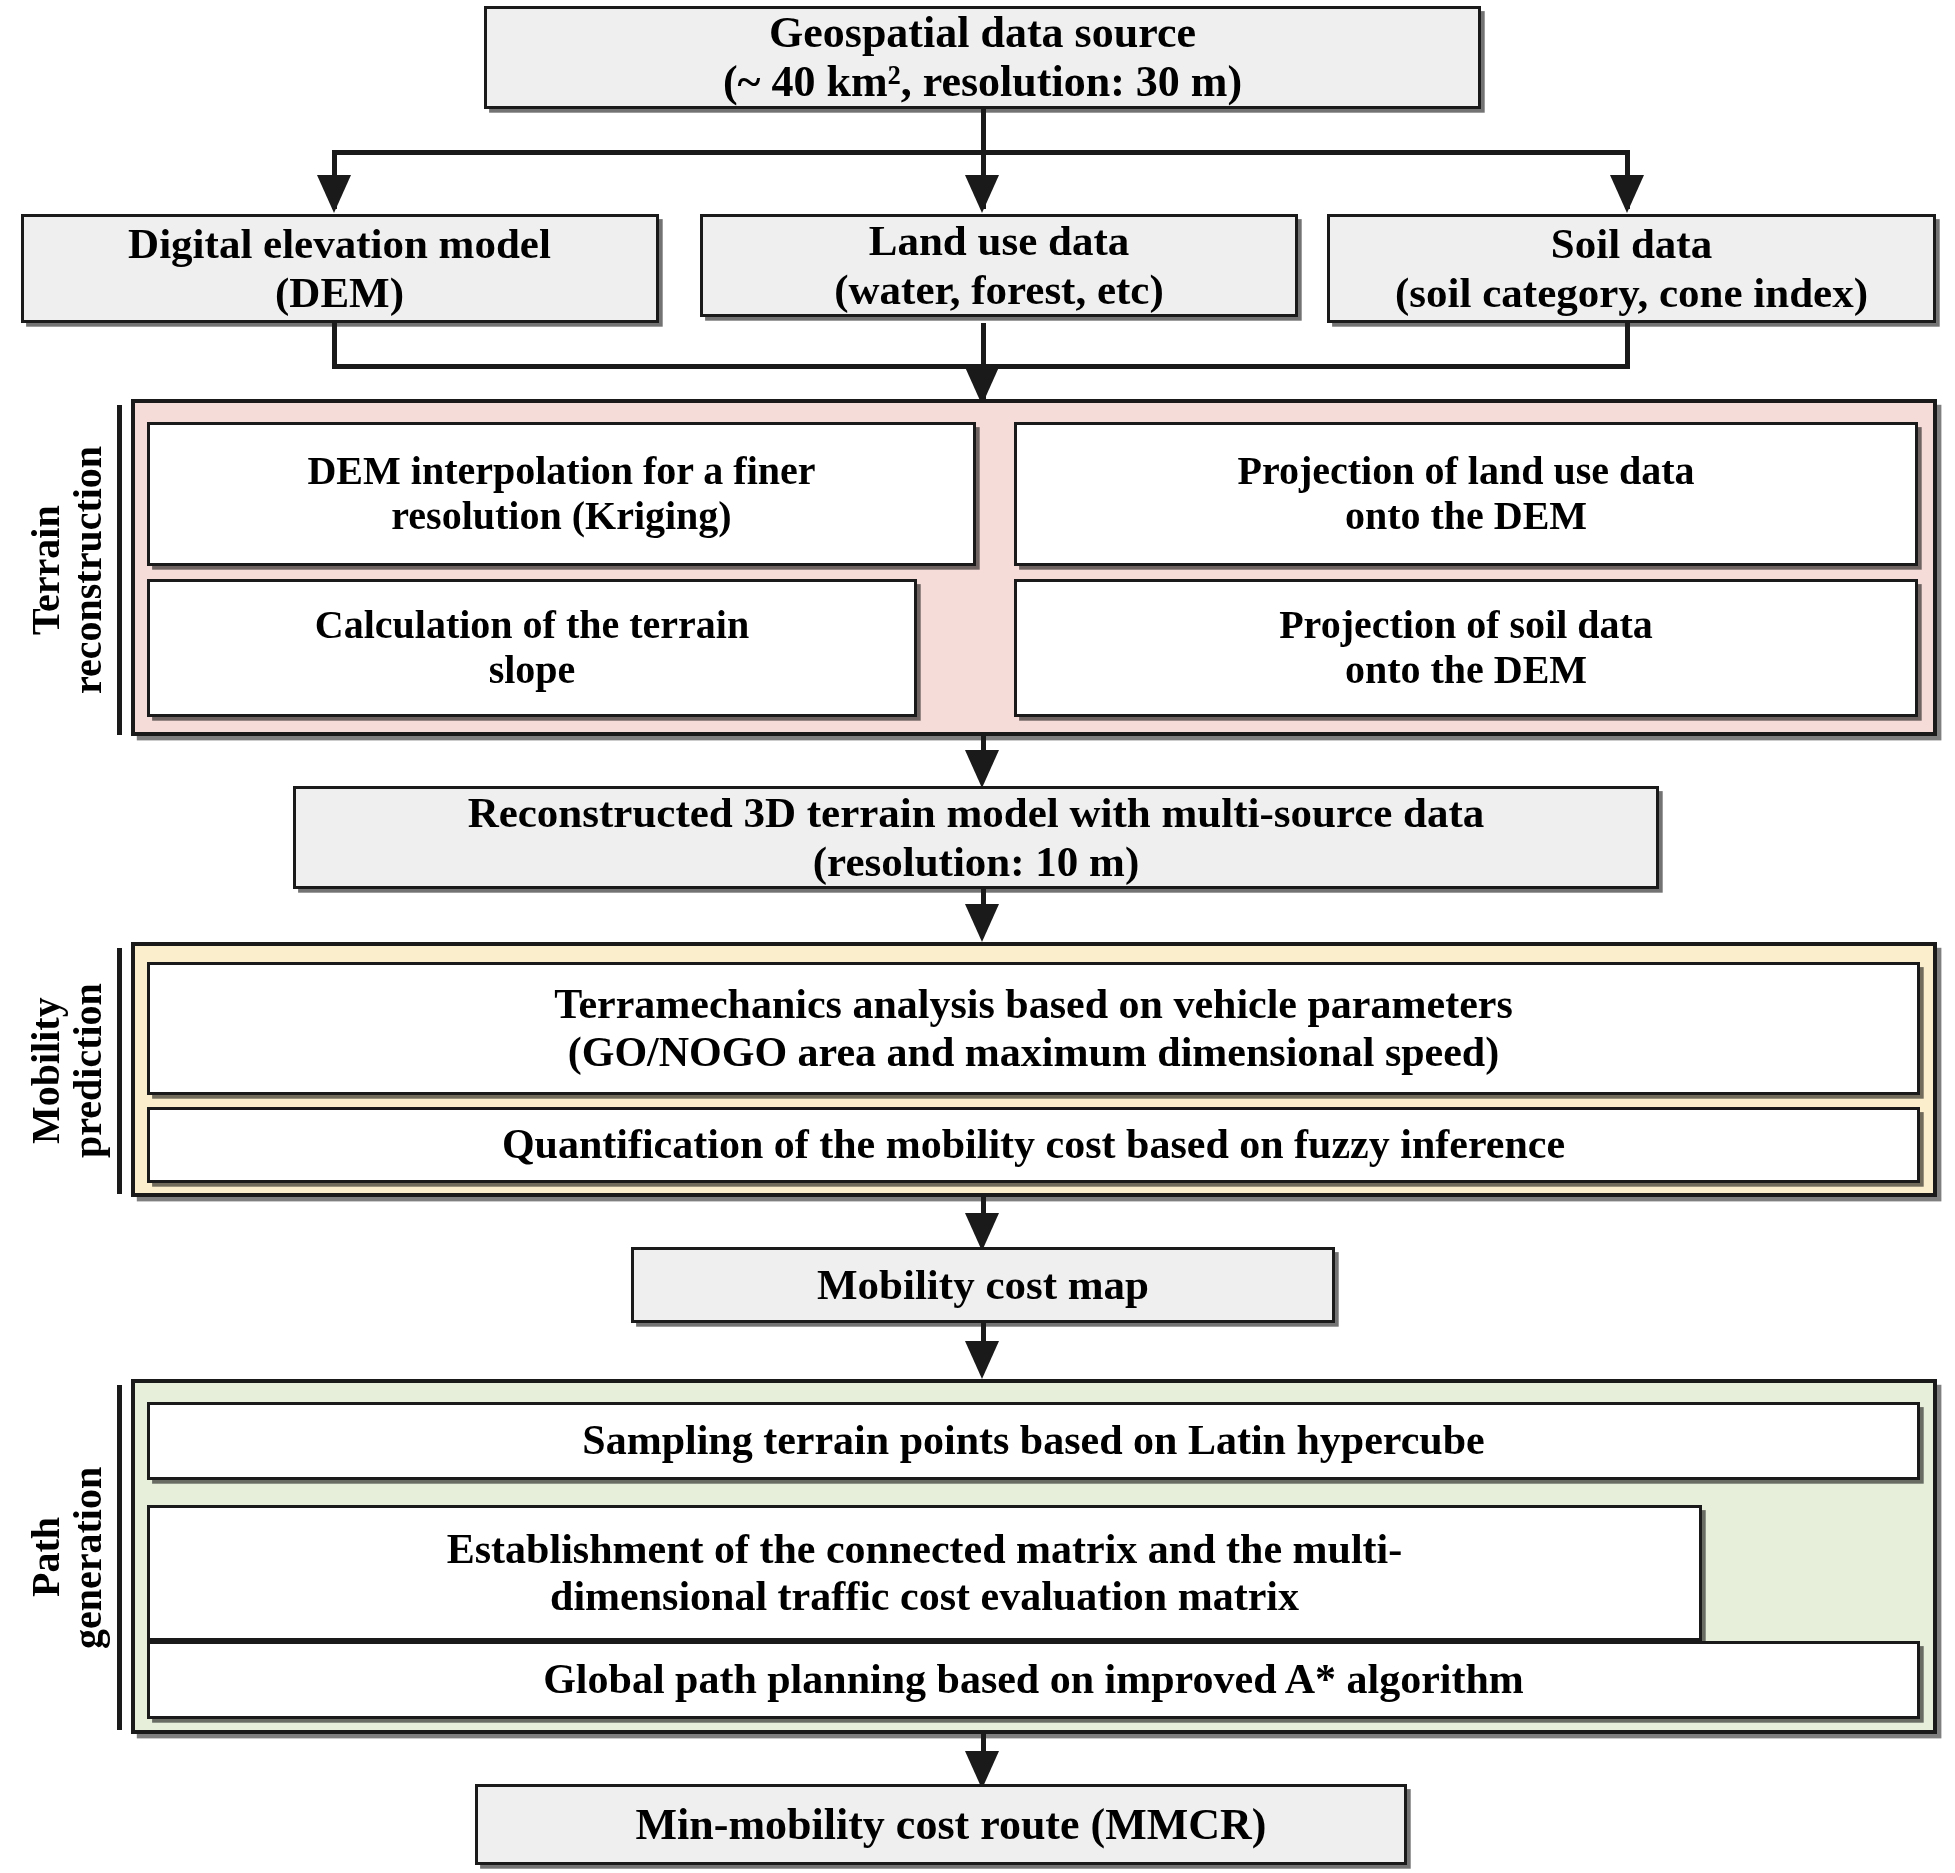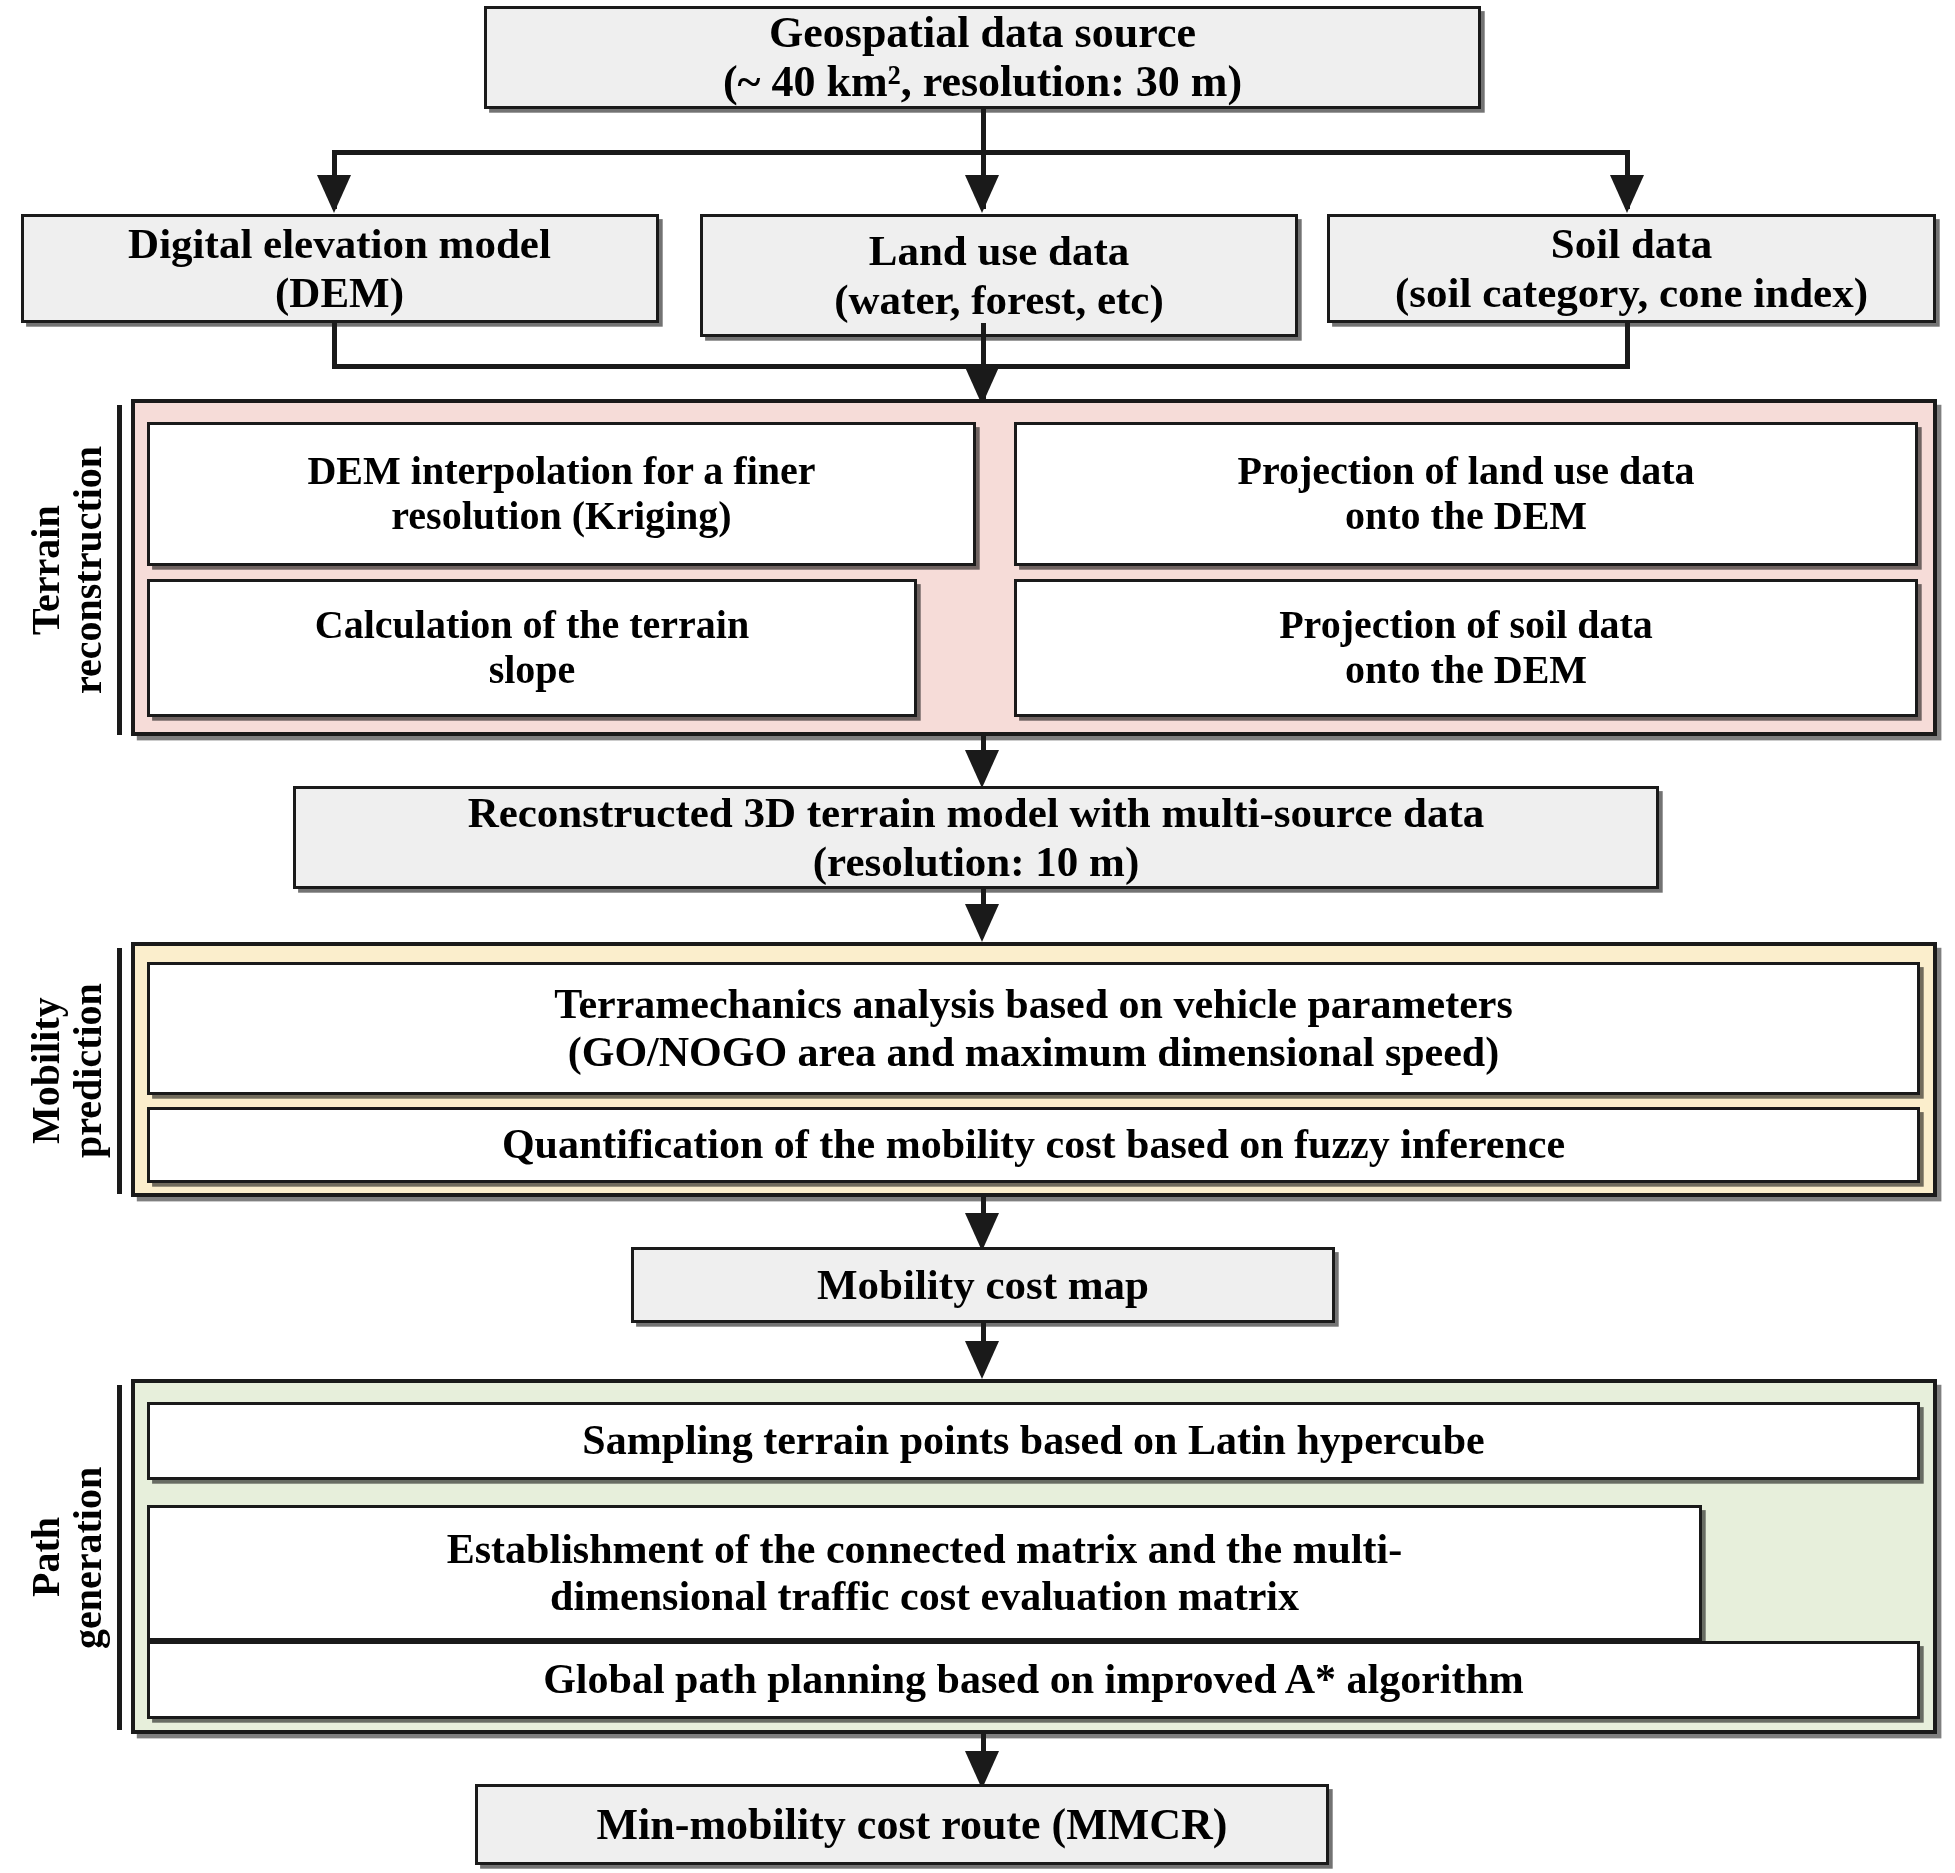--- a/index.html
+++ b/index.html
@@ -93,21 +93,21 @@
 <div class="arrow" style="left:965px; top:175px;"></div>
 <div class="arrow" style="left:1610px; top:175px;"></div>
 
 <div class="node" style="left:20.5px; top:214px; width:638px; height:109px; font-size:43px;">
   <span class="txt">
     <span>Digital elevation model</span><br>
     <span>(DEM)</span>
   </span>
 </div>
 
-<div class="node" style="left:700px; top:214px; width:598px; height:123px; font-size:43px;">
+<div class="node" style="left:700px; top:214px; width:598px; height:103px; font-size:43px;">
   <span class="txt">
     <span>Land use data</span><br>
     <span>(water, forest, etc)</span>
   </span>
 </div>
 
 <div class="node" style="left:1327px; top:214px; width:609px; height:109px; font-size:43px;">
   <span class="txt">
     <span>Soil data</span><br>
     <span>(soil category, cone index)</span>
@@ -211,16 +211,16 @@
   </span>
 </div>
 
 <div class="node white" style="left:147px; top:1641px; width:1773px; height:78px; font-size:42px;">
   <span class="txt">Global path planning based on improved A* algorithm</span>
 </div>
 
 <div class="vline" style="left:981px; top:1734px; height:35px;"></div>
 <div class="arrow" style="left:965px; top:1751px;"></div>
 
-<div class="node" style="left:475px; top:1784px; width:854px; height:81px; font-size:44px;padding-left:20px;">
+<div class="node" style="left:475px; top:1784px; width:932px; height:81px; font-size:44px;padding-left:20px;">
   <span class="txt">Min-mobility cost route (MMCR)</span>
 </div>
 
 
 </body></html>

